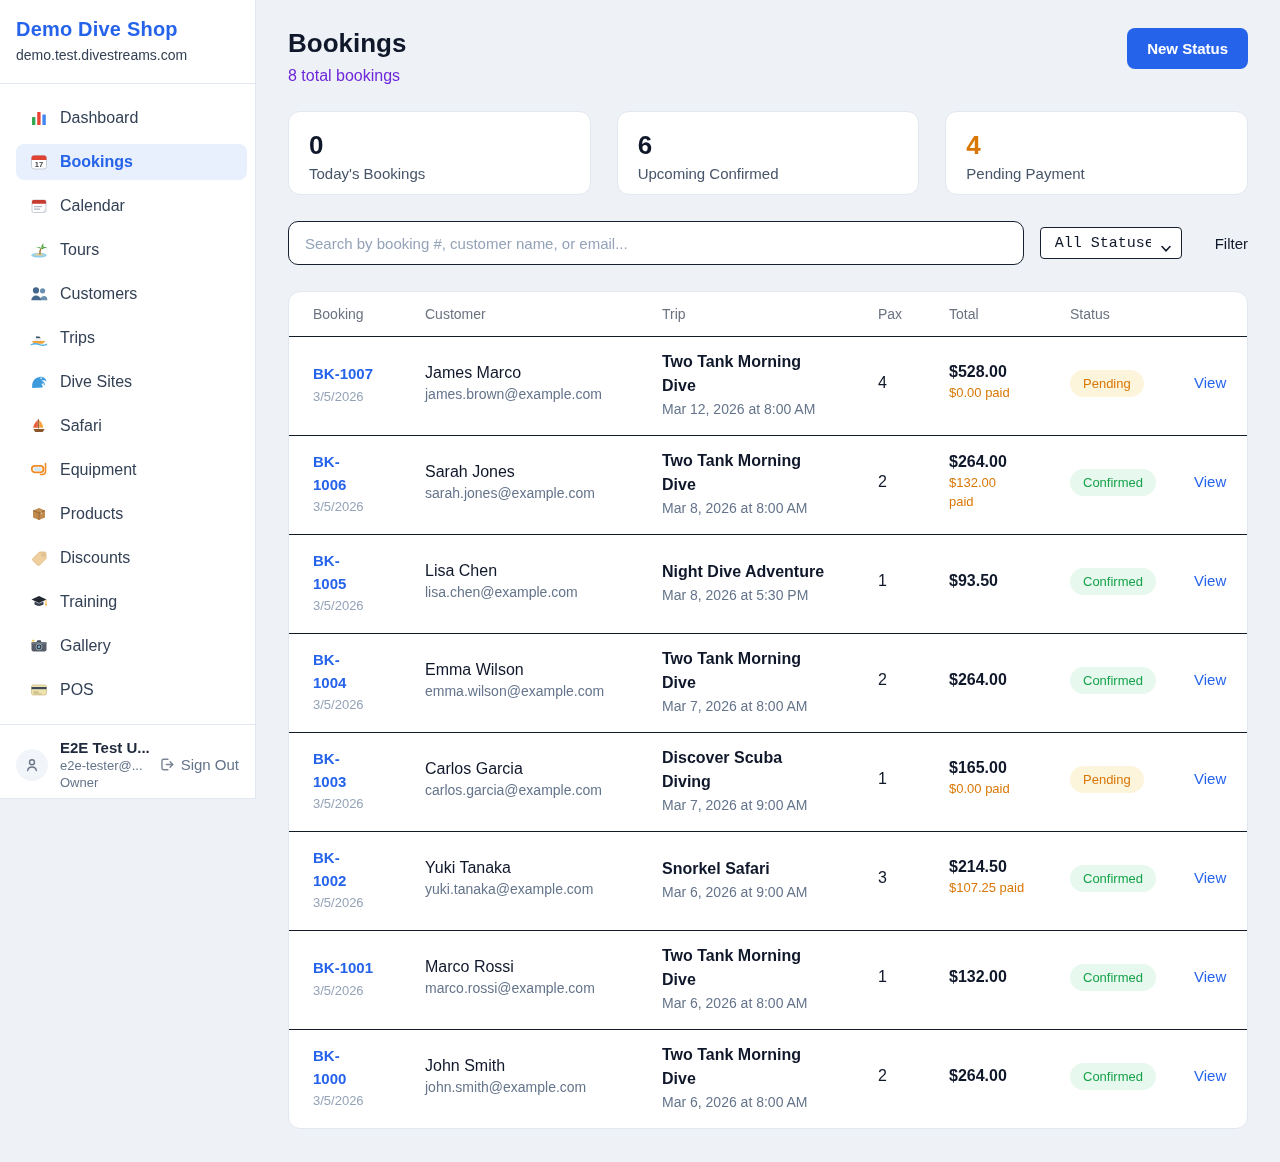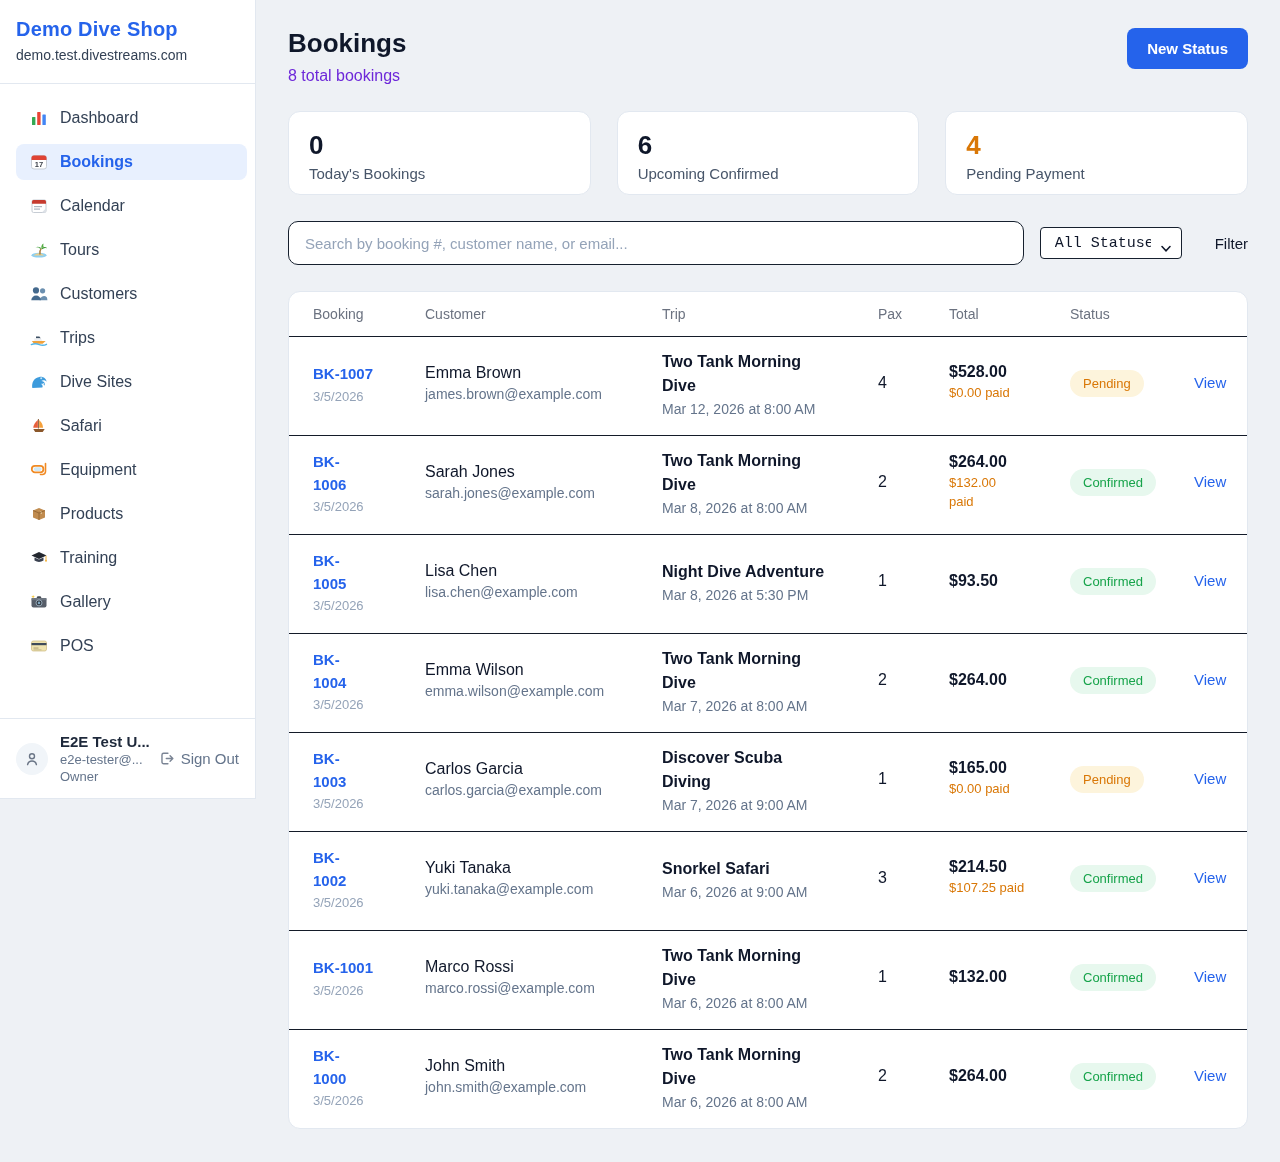--- a/index.html
+++ b/index.html
@@ -215,20 +215,27 @@
     <div class="nav-item">
       <span class="ico"><svg viewBox="0 0 18 18" width="18" height="18">
             <path d="M3 5.5L9 3l6 2.5v7L9 15l-6-2.5z" fill="#c08b4f"></path>
             <path d="M6 4.2l6 2.5v2.3L10.4 8.3V6.2z" fill="#e7cf9f"></path>
             <path d="M3 5.5L9 8l6-2.5M9 8v7" stroke="#8d5f2e" stroke-width=".8" fill="none"></path>
           </svg></span>
       <span>Products</span>
     </div>
     <div class="nav-item">
       <span class="ico"><svg viewBox="0 0 18 18" width="18" height="18">
+            <path d="M3 9.5L9.5 3h5A1.5 1.5 0 0 1 16 4.5v5L9.5 16a1.5 1.5 0 0 1-2.1 0L3 11.6a1.5 1.5 0 0 1 0-2.1z" fill="#f0cf9e" stroke="#d8b478" stroke-width=".8"></path>
+            <circle cx="13" cy="6" r="1.2" fill="#fff" stroke="#b99254" stroke-width=".7"></circle>
+          </svg></span>
+      <span>Discounts</span>
+    </div>
+    <div class="nav-item">
+      <span class="ico"><svg viewBox="0 0 18 18" width="18" height="18">
             <path d="M1.5 6.5L9 3l7.5 3.5L9 10z" fill="#23272f"></path>
             <path d="M4.5 8.4v3.2q4.5 2.6 9 0V8.4L9 10.6z" fill="#3a4150"></path>
             <path d="M16 6.8v4.2" stroke="#f3b33c" stroke-width="1"></path>
             <circle cx="16" cy="11.8" r="1" fill="#f3b33c"></circle>
           </svg></span>
       <span>Training</span>
     </div>
     <div class="nav-item">
       <span class="ico"><svg viewBox="0 0 18 18" width="18" height="18">
             <rect x="1.5" y="5" width="15" height="9.5" rx="2" fill="#565d68"></rect>
@@ -319,21 +326,21 @@
       <div>Status</div>
       <div></div>
     </div>
     <div>
         <div class="trow">
     <div>
       <a class="bk-id">BK-1007</a>
       <div class="bk-date">3/5/2026</div>
     </div>
     <div>
-      <div class="cust-name">Emma Brown</div>
+      <div class="cust-name">James Marco</div>
       <div class="cust-email">james.brown@example.com</div>
     </div>
     <div>
       <div class="trip-name">Two Tank Morning Dive</div>
       <div class="trip-dt">Mar 12, 2026 at 8:00 AM</div>
     </div>
     <div class="pax-val">4</div>
     <div>
       <div class="total-amt">$528.00</div>
       <div class="paid-amt">$0.00 paid</div>

